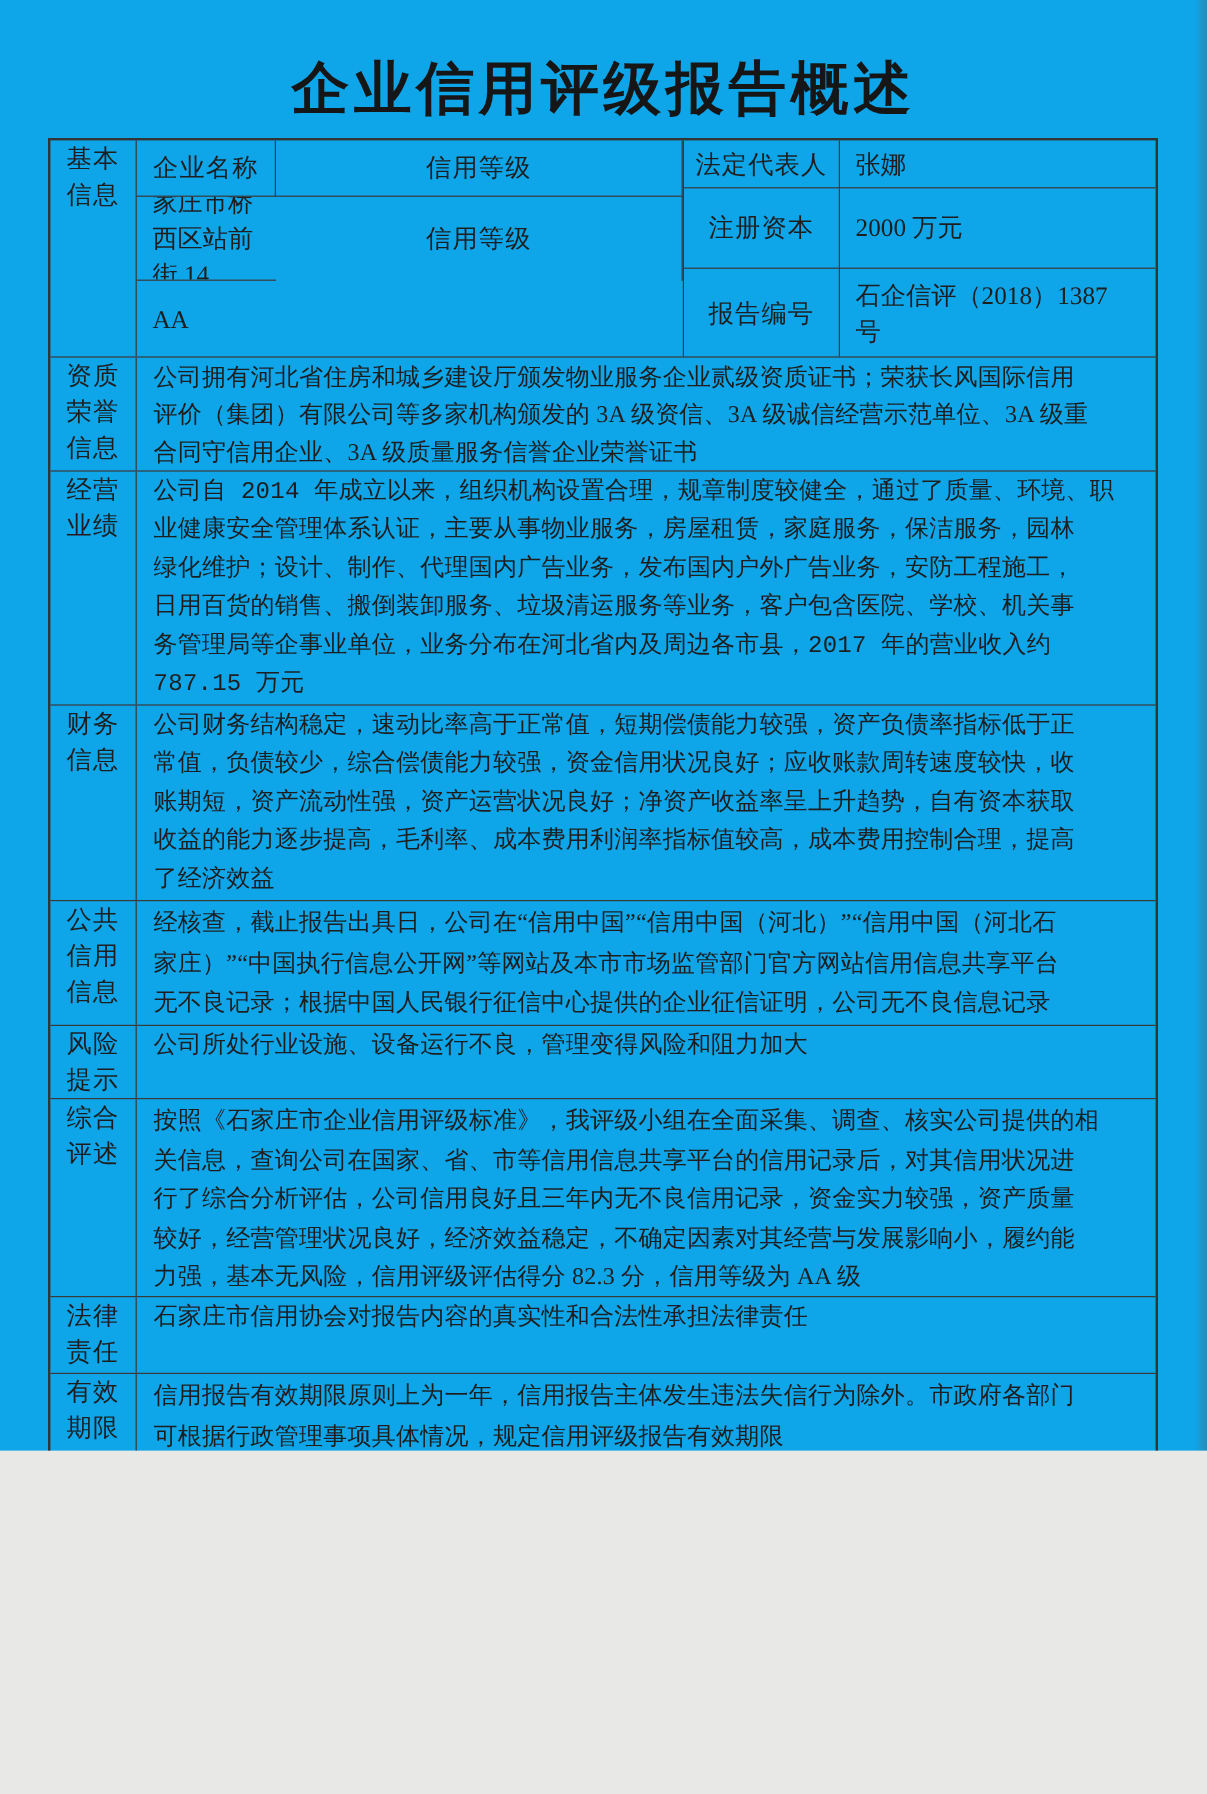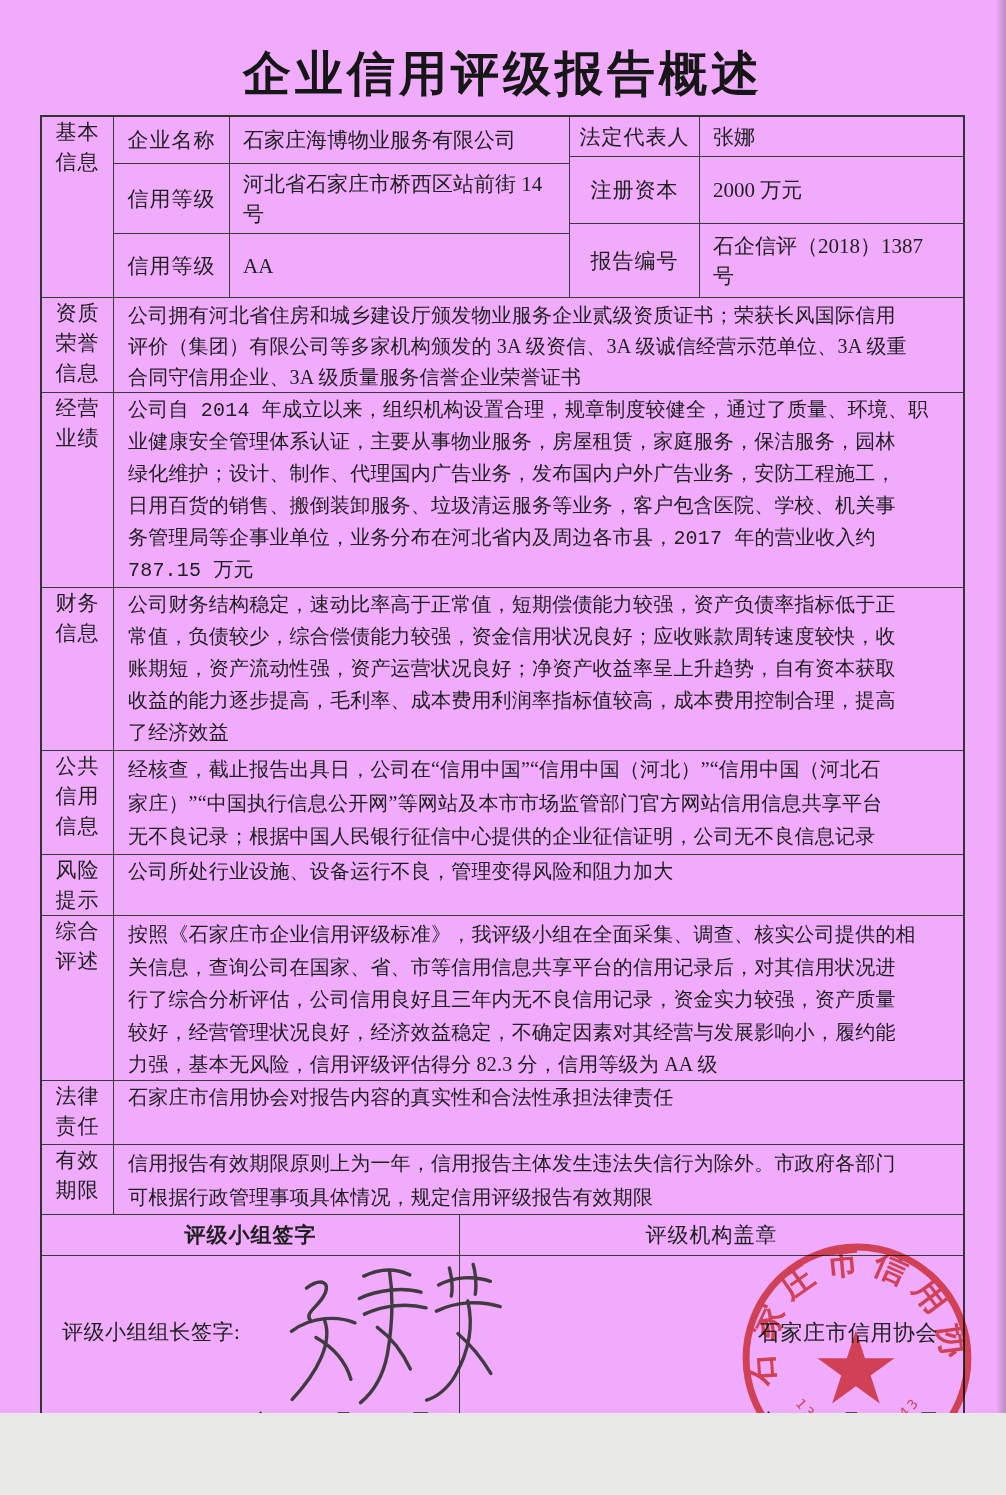--- a/index.html
+++ b/index.html
@@ -1,18 +1,18 @@
 <!DOCTYPE html>
 <html><head>
 <meta charset="utf-8">
 <style>
   html,body{margin:0;padding:0;background:#e8e8e6;}
   .page{
-    position:relative;width:1006px;height:1413px;margin:0 auto;
-    background:#f0abfc;overflow:hidden;
+    position:relative;width:1006px;height:1209px;margin:0 auto;
+    background:#0ea5e9;overflow:hidden;
     font-family:"Liberation Serif","DejaVu Serif",serif;color:#1e1e1e;
   }
   .scan-edge{position:absolute;right:0;top:0;bottom:0;width:10px;
     background:linear-gradient(to right,rgba(0,0,0,0),rgba(90,90,88,.38));pointer-events:none;}
   .doc-title{
     position:absolute;top:42px;left:0;width:100%;text-align:center;
     font-size:48px;font-weight:bold;letter-spacing:4px;color:#161616;
   }
   .report-table{
     position:absolute;left:40px;top:115px;width:925px;height:1332px;
@@ -74,21 +74,20 @@
   <div class="doc-title">企业信用评级报告概述</div>
 
   <div class="report-table">
 
     <div class="row" style="height:180px">
       <div class="cell-cat">
         <span class="cat-inner">基本信息</span>
       </div>
       <div class="bi bi-l">
         <div class="lab">企业名称</div>
-        <div class="val">石家庄海博物业服务有限公司</div>
         <div class="lab">信用等级</div>
         <div class="val">河北省石家庄市桥西区站前街 14
 号</div>
         <div class="lab r3">信用等级</div>
         <div class="val r3">AA</div>
       </div>
       <div class="bi bi-r">
         <div class="lab">法定代表人</div>
         <div class="val">张娜</div>
         <div class="lab">注册资本</div>

